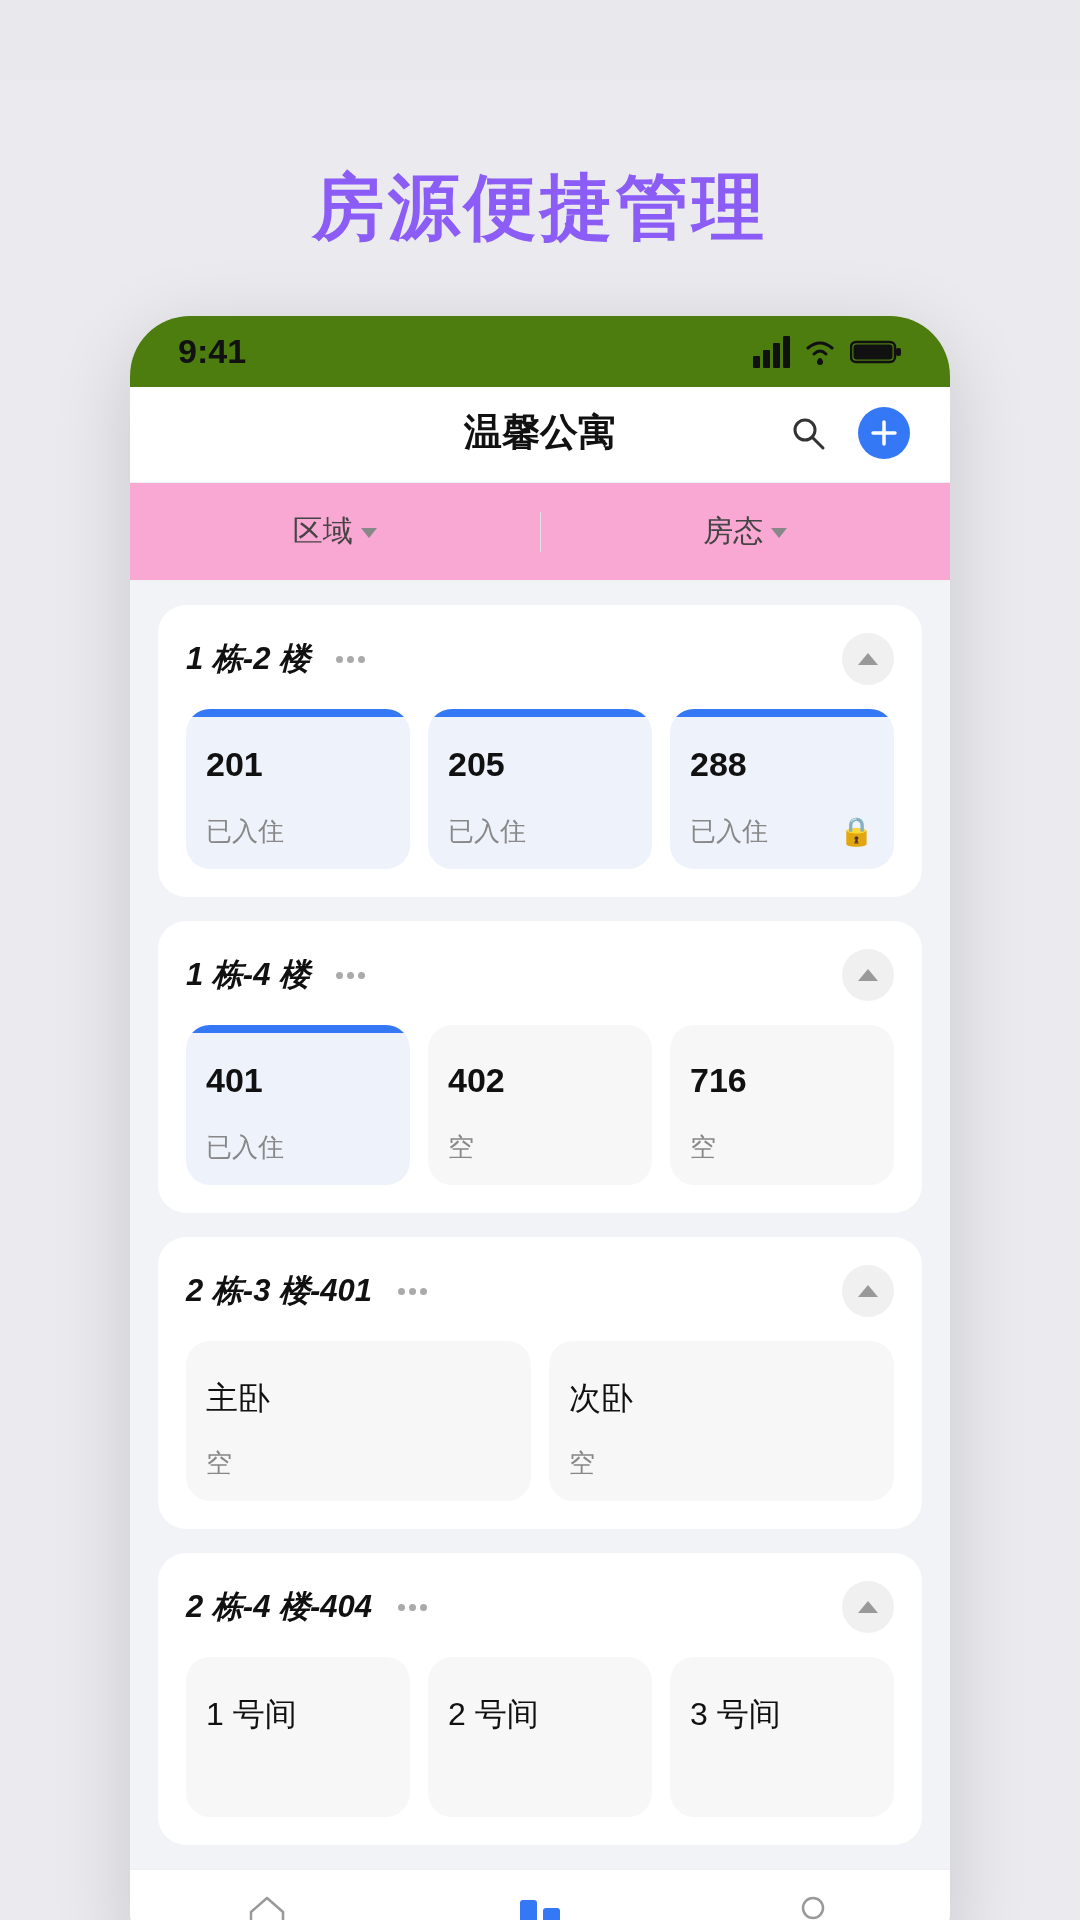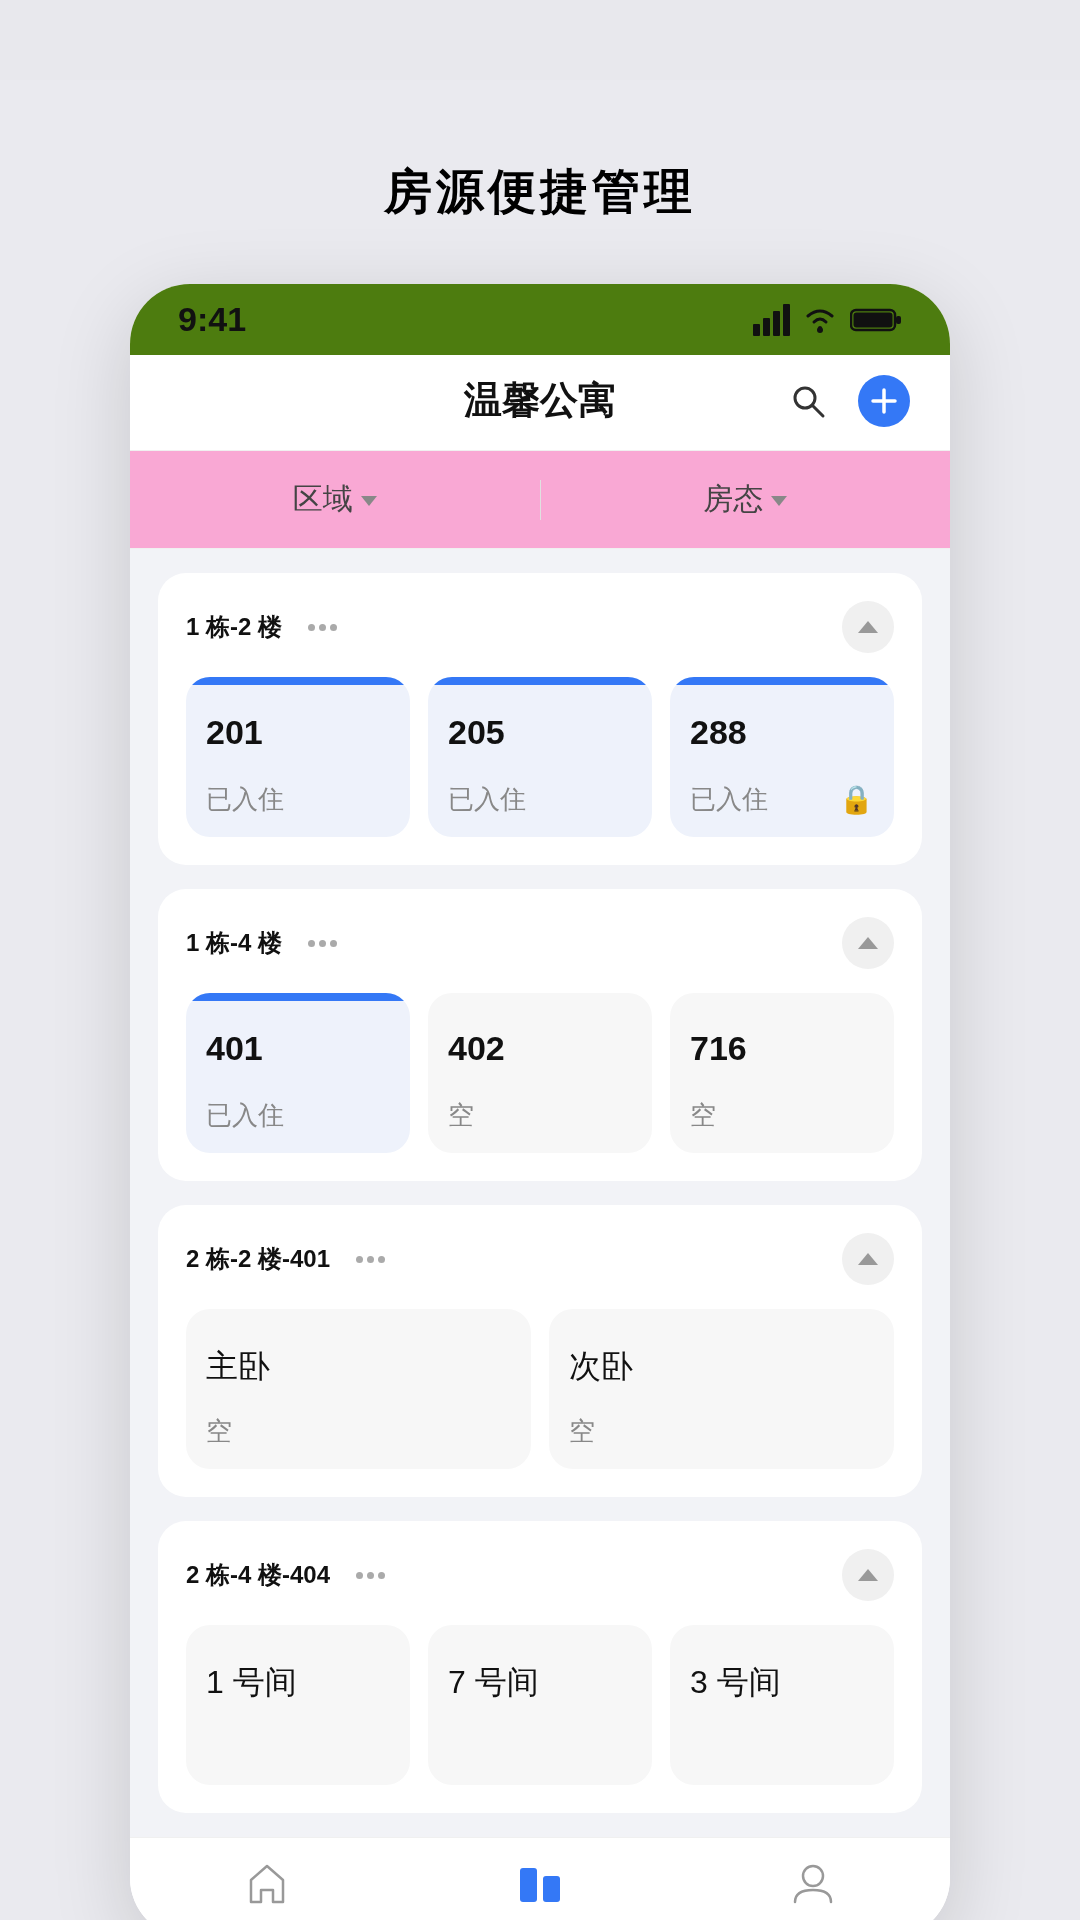--- a/index.html
+++ b/index.html
@@ -17,23 +17,23 @@
     .page-wrapper {
       width: 1080px;
       min-height: 1920px;
       background: #eaeaef;
       display: flex;
       flex-direction: column;
       align-items: center;
       padding: 80px 0 40px 0;
     }
     .page-title {
-      font-size: 48px;
+      font-size: 72px;
       font-weight: 700;
-      color: #000000;
+      color: #8b5cf6;
       margin-bottom: 60px;
       letter-spacing: 4px;
     }
     .phone-frame {
       width: 820px;
       background: #fff;
       border-radius: 60px;
       box-shadow: 0 20px 80px rgba(0,0,0,0.15);
       overflow: hidden;
       display: flex;
@@ -162,23 +162,24 @@
       align-items: center;
       justify-content: space-between;
       margin-bottom: 24px;
     }
     .section-title-group {
       display: flex;
       align-items: center;
       gap: 16px;
     }
     .section-title {
-      font-size: 24px;
+      font-size: 31px;
       font-weight: 600;
       color: #111;
+      font-style: italic;
     }
     .more-btn {
       width: 48px;
       height: 28px;
       display: flex;
       align-items: center;
       justify-content: center;
       cursor: pointer;
       gap: 4px;
     }
@@ -446,21 +447,21 @@
             <div class="room-status">
               <span>空</span>
             </div>
           </div>
         </div>
       </div>
 
       <div class="section">
         <div class="section-header">
           <div class="section-title-group">
-            <span class="section-title">2 栋-2 楼-401</span>
+            <span class="section-title">2 栋-3 楼-401</span>
             <div class="more-btn">
               <div class="dot"></div>
               <div class="dot"></div>
               <div class="dot"></div>
             </div>
           </div>
           <div class="collapse-btn">
             <div class="chevron-up"></div>
           </div>
         </div>
@@ -494,21 +495,21 @@
           </div>
           <div class="collapse-btn">
             <div class="chevron-up"></div>
           </div>
         </div>
         <div class="rooms-grid">
           <div class="room-card vacant">
             <div class="room-card-name">1 号间</div>
           </div>
           <div class="room-card vacant">
-            <div class="room-card-name">7 号间</div>
+            <div class="room-card-name">2 号间</div>
           </div>
           <div class="room-card vacant">
             <div class="room-card-name">3 号间</div>
           </div>
         </div>
       </div>
 
     </div>
 
     <div class="bottom-nav">

